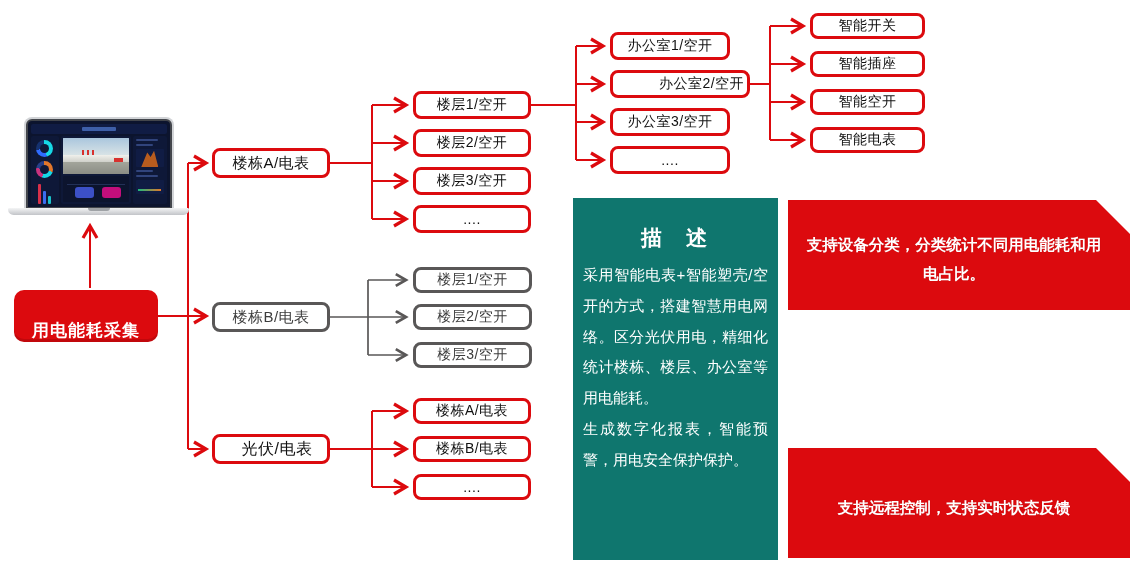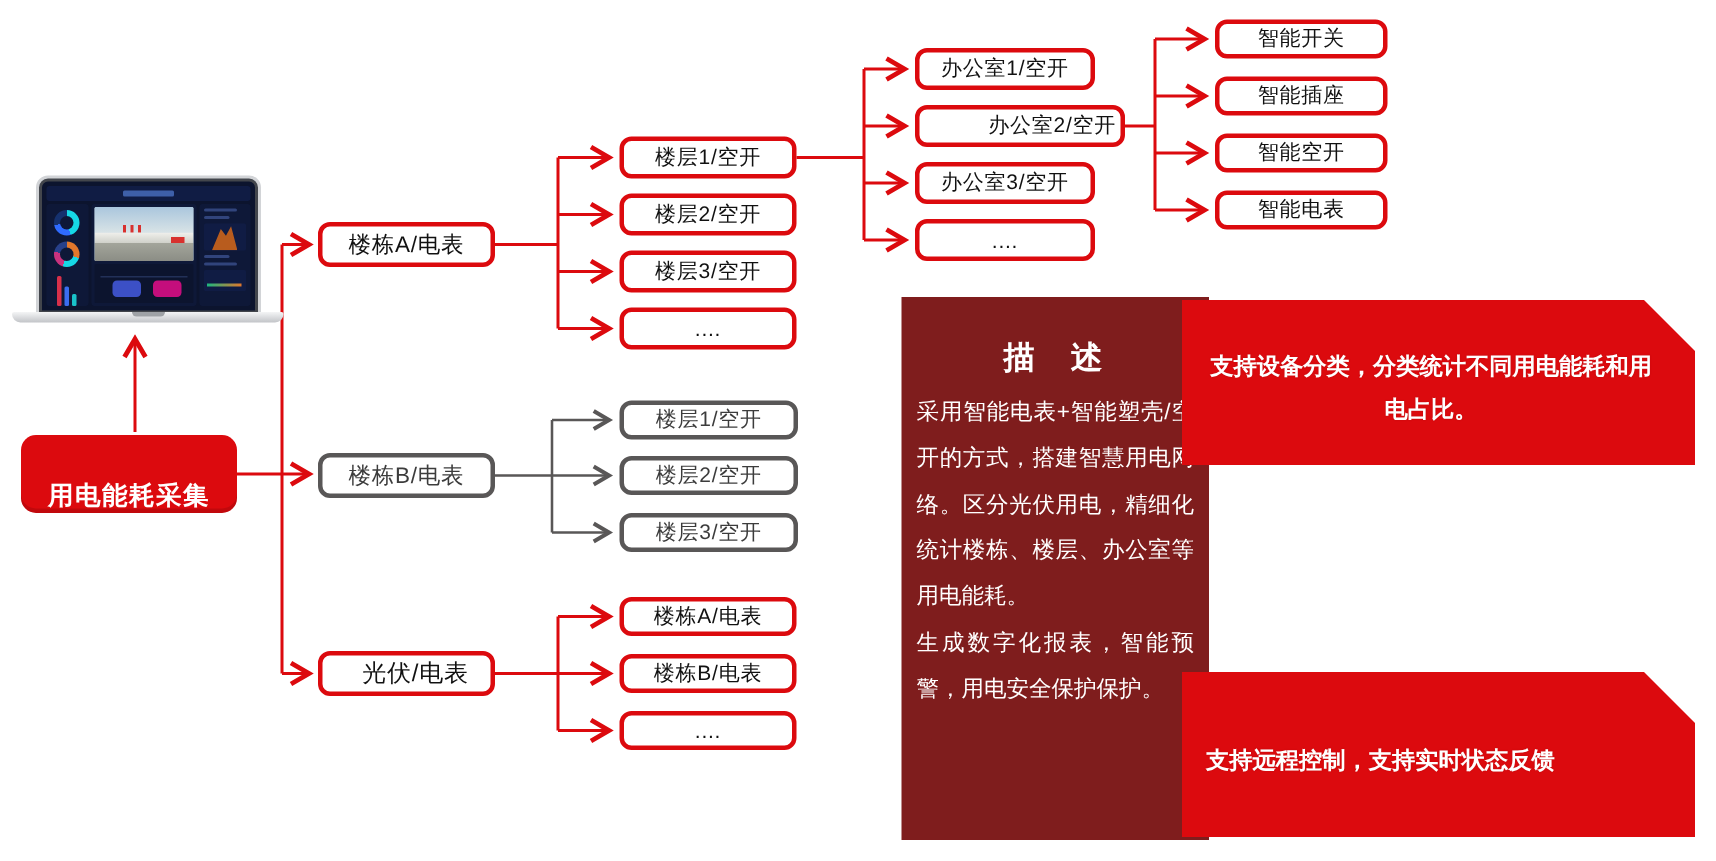--- a/index.html
+++ b/index.html
@@ -22,21 +22,21 @@
   .root-box{
     position:absolute;left:14px;top:290px;width:144px;height:52px;
     background:#dc0a0e;border-radius:10px;display:flex;align-items:flex-end;justify-content:center;
     color:#ffffff;font-size:17px;font-weight:bold;letter-spacing:1px;
     box-shadow:inset 0 -3px 0 rgba(0,0,0,.12);
   }
 
   
   .desc-panel{
     position:absolute;left:573px;top:198px;width:205px;height:362px;
-    background:#7f1d1d;color:#ffffff;box-sizing:border-box;padding:0 10px;margin-left:28px;
+    background:#0f766e;color:#ffffff;box-sizing:border-box;padding:0 10px;
   }
   .desc-title{
     text-align:center;font-size:21px;font-weight:bold;letter-spacing:9px;
     margin:26px 0 8px 6px;
   }
   .desc-body{font-size:15px;line-height:2.05;text-align:justify;}
   .desc-body p{margin:0;}
 
   
   .banner{
@@ -283,17 +283,17 @@
     <div class="desc-title">描 述</div>
     <div class="desc-body">
       <p>采用智能电表+智能塑壳/空开的方式，搭建智慧用电网络。区分光伏用电，精细化统计楼栋、楼层、办公室等用电能耗。</p>
       <p>生成数字化报表，智能预警，用电安全保护保护。</p>
     </div>
   </div>
 
   <div class="banner red" style="top:200px;text-align:center;">
     <span>支持设备分类，分类统计不同用电能耗和用电占比。</span>
   </div>
-  <div class="banner red" style="top:448px;">
+  <div class="banner red" style="top:448px;align-items:center;">
     <span>支持远程控制，支持实时状态反馈</span>
   </div>
 
 </div>
 
 </body></html>

